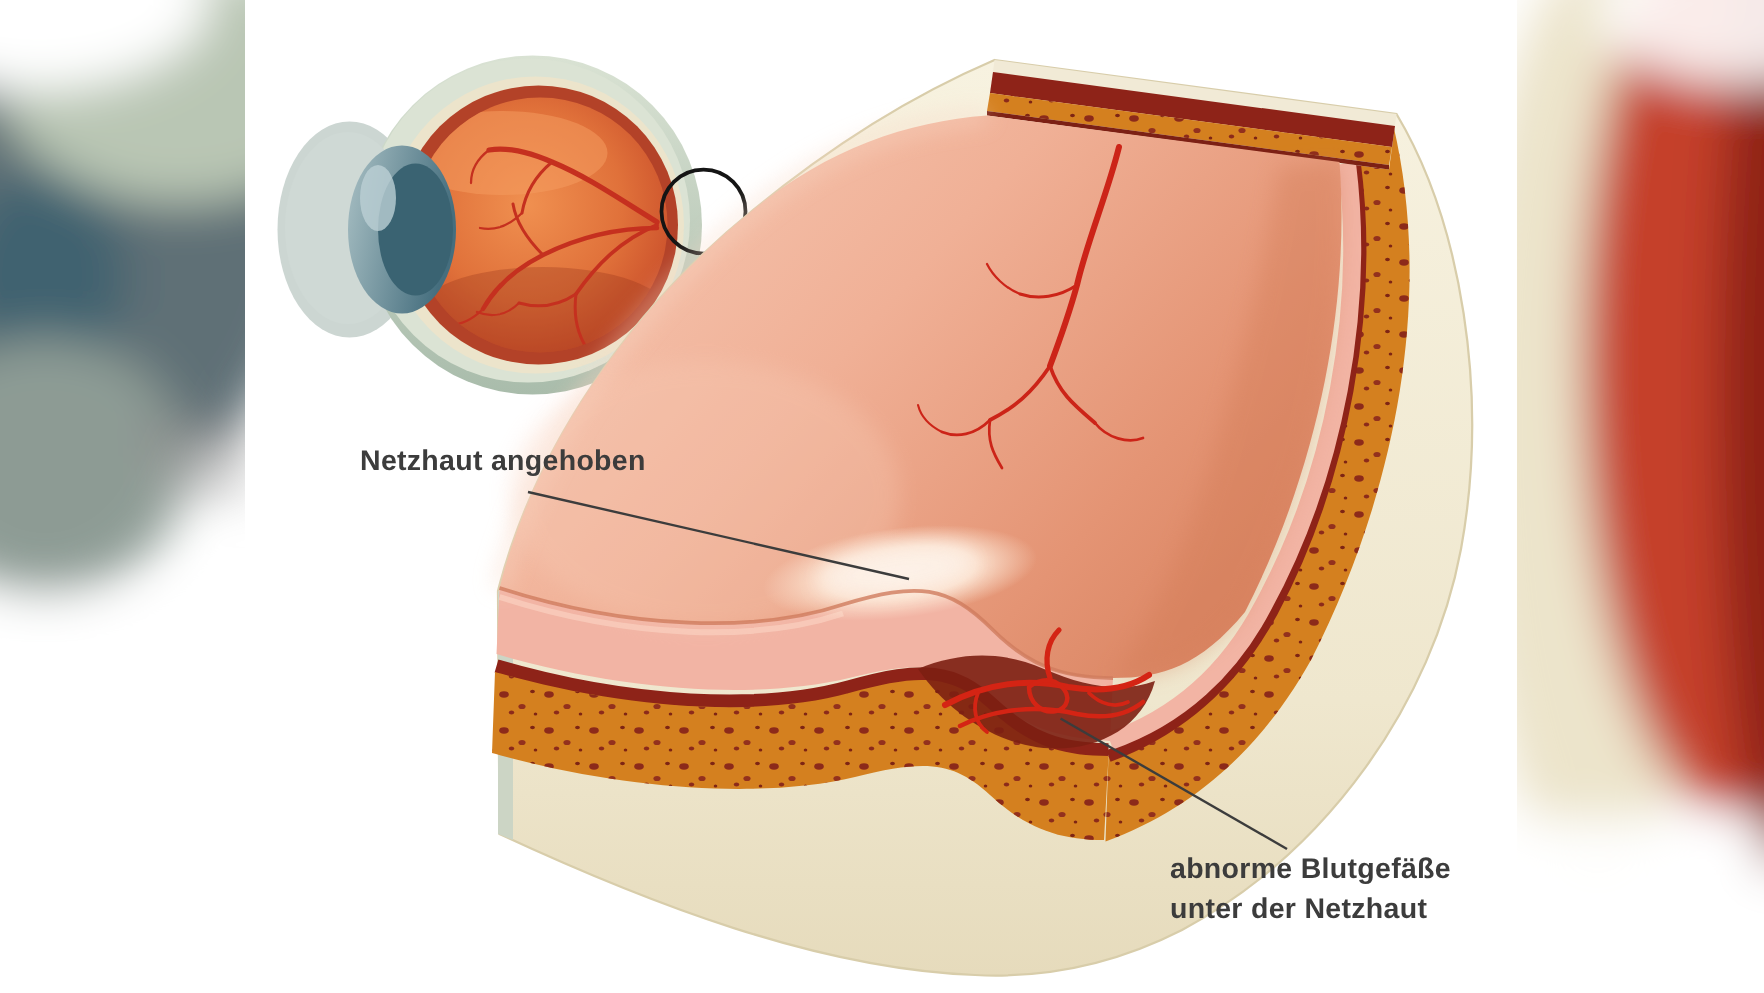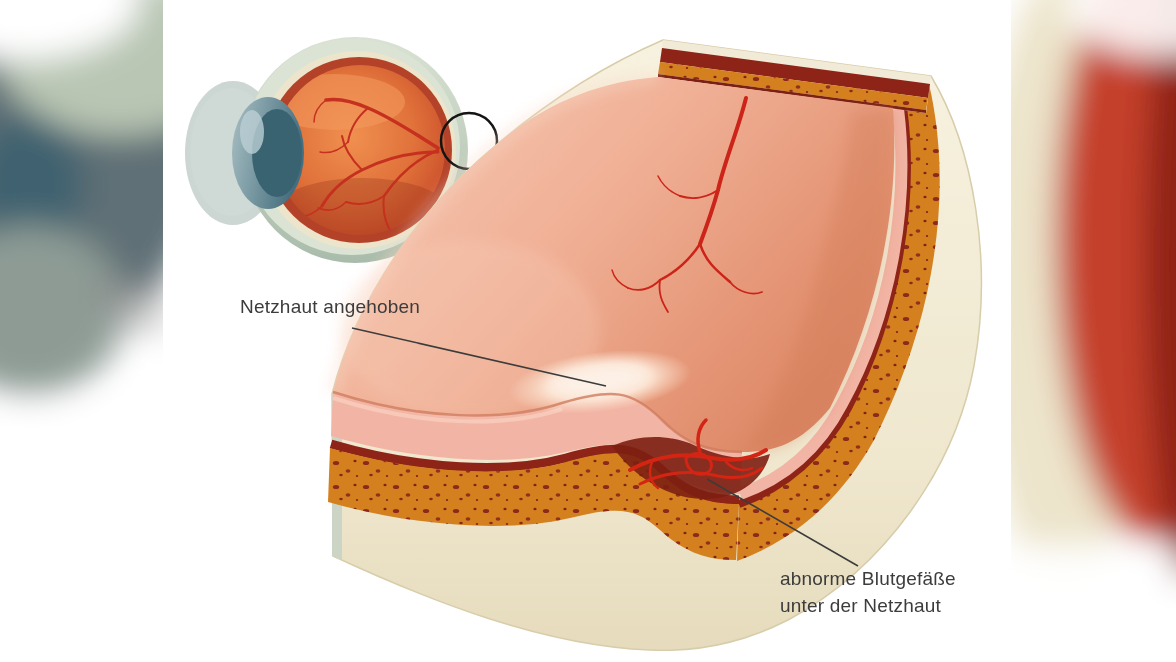--- a/index.html
+++ b/index.html
@@ -1,16 +1,16 @@
 <!DOCTYPE html>
 <html><head>
 <meta charset="utf-8">
 <style>
   html,body{margin:0;padding:0;width:1176px;height:662px;overflow:hidden;background:#ffffff;}
-  .canvas{position:relative;width:1176px;height:662px;font-family:"Liberation Sans",sans-serif;}
+  .canvas{position:relative;width:1176px;height:662px;font-family:"Liberation Sans",sans-serif;font-weight:bold;}
   svg{display:block;}
   .label-text{font-family:"Liberation Sans",sans-serif;font-size:19px;fill:#3c3c3c;letter-spacing:.2px;}
 </style>
 </head>
 <body>
 
 <div class="canvas">
 <svg width="1176" height="662" viewBox="0 0 1176 662" xmlns="http://www.w3.org/2000/svg">
   <defs>
     <linearGradient id="creamGrad" x1="0" y1="0" x2="0" y2="1">

